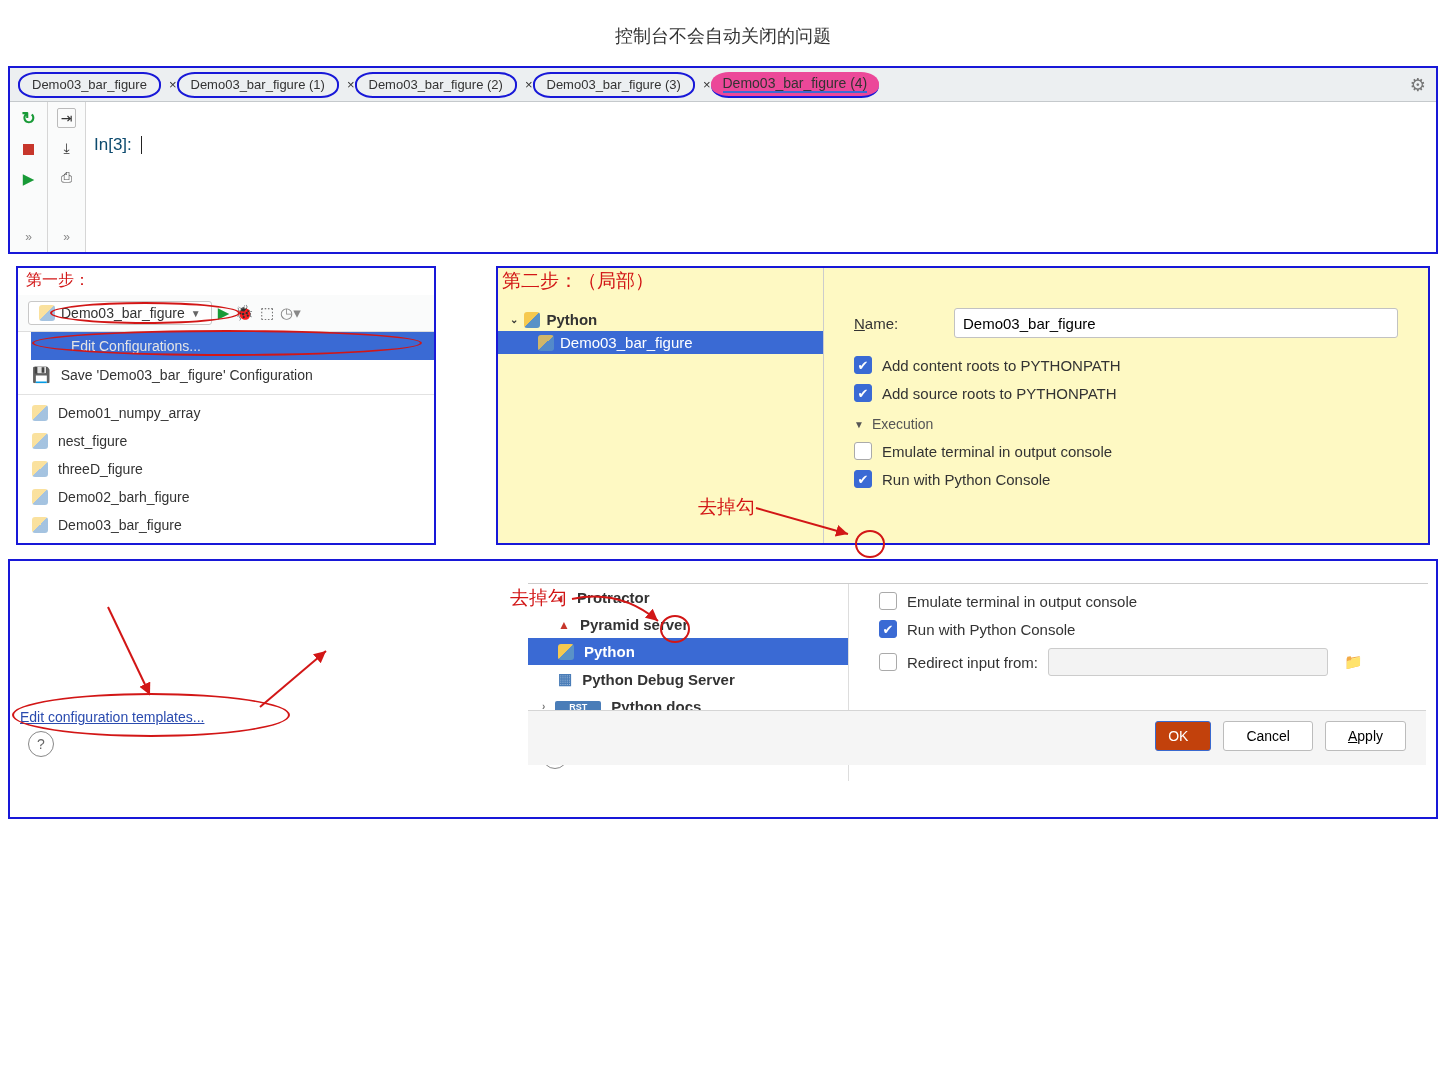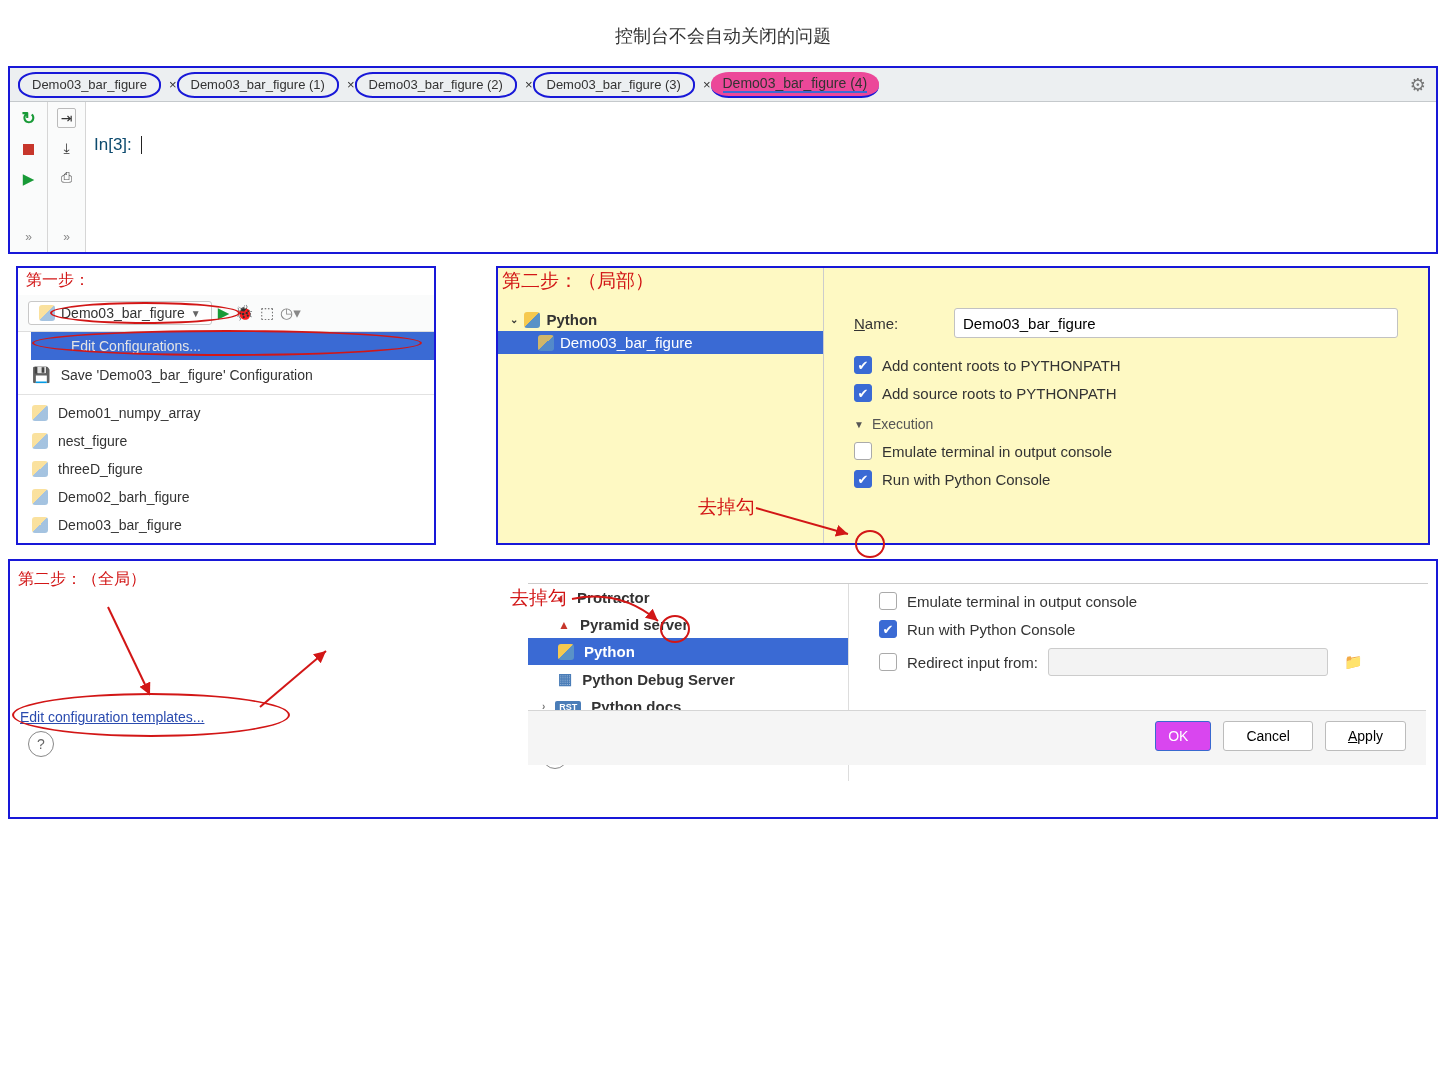--- a/index.html
+++ b/index.html
@@ -70,21 +70,21 @@
     .panel4 {margin:0 8px 8px; min-height:260px; position:relative; background:#fff;}
     .setting-dialog {position:absolute; right:8px; top:22px; width:900px; display:flex; border-top:1px solid #ccc;}
     .tmpl-list {width:320px; background:#fff;}
     .tmpl-item {display:flex; align-items:center; gap:10px; padding:5px 14px 5px 30px; font-size:15px; font-weight:bold;}
     .tmpl-item.sel {background:#3a6ad4; color:#fff;}
     .form-col2 {flex:1; padding:8px 30px 8px 30px; border-left:1px solid #ddd;}
     .redirect input {width:280px; height:28px; border:1px solid #ccc; border-radius:3px; background:#f3f3f3;}
     .folder-ico {color:#9a9a9a; margin-left:6px;}
     .btn-row {display:flex; justify-content:flex-end; align-items:center; gap:12px; padding:10px 20px 14px; position:absolute; bottom:52px; right:10px; width:898px; border-top:1px solid #d5d5d5; background:#f5f5f5;}
     .btn {height:30px; padding:0 22px; border:1px solid #bcbcbc; border-radius:3px; background:#fff; font-size:14px; cursor:pointer;}
-    .btn.primary {background:#d946ef; border-color:#3969cf; color:#fff;padding-left:12px;}
+    .btn.primary {background:#c2410c; border-color:#3969cf; color:#fff;padding-left:12px;}
     .help {width:26px; height:26px; border:1.5px solid #888; border-radius:50%; display:flex; align-items:center; justify-content:center; margin-right:auto; color:#666; font-size:14px;}
     .help-outer {position:absolute; left:18px; bottom:60px;}
     .link {color:#2a4baf; text-decoration:underline; font-size:14px;}
     .under {text-decoration:underline;}
   </style>
 </head>
 <body>
 
 <div class="page-title">控制台不会自动关闭的问题</div>
 
@@ -238,21 +238,20 @@
           <marker id="ah1" markerWidth="8" markerHeight="8" refX="6" refY="3" orient="auto">
             <path d="M0,0 L6,3 L0,6 Z" fill="#d21616"></path>
           </marker>
         </defs>
       <line x1="0" y1="4" x2="92" y2="30" stroke="#d21616" stroke-width="2" marker-end="url(#ah1)"></line>
     </svg>
   </div>
 </div>
 
 <div class="blue-frame panel4">
-  <div class="step-label" style="padding:8px 8px 2px;">第二步：（全局）</div>
 
   <div class="setting-dialog">
     <div class="tmpl-list">
       <div class="tmpl-item">
           <span style="color:#c92b2b;">◐</span>
           <span>Protractor</span>
         </div>
       <div class="tmpl-item">
           <span style="color:#c7362b;font-size:12px;">▲</span>
           <span>Pyramid server</span>
@@ -260,21 +259,21 @@
       <div class="tmpl-item sel">
           <span class="py-ico"></span>
           <span>Python</span>
         </div>
       <div class="tmpl-item">
           <span style="color:#4a7db8;">▦</span>
           <span>Python Debug Server</span>
         </div>
       <div class="tmpl-item">
           <span style="font-size:10px;color:#777;margin-left:-16px;">›</span>
-          <span style="color:#4a7db8;background:#4a7db8;color:#fff;font-size:9px;padding:1px 4px;border-radius:2px;">RST</span>
+          <span style="color:#4a7db8;background:#4a7db8;color:#fff;font-size:9px;padding:1px 14px;border-radius:2px;">RST</span>
           <span>Python docs</span>
         </div>
       <div style="height:1px;background:#ddd;margin:6px 0;"></div>
       <div style="padding:10px 14px 12px;display:flex;align-items:center;">
         <span class="help">?</span>
       </div>
     </div>
     <div class="form-col2">
       <div class="chk-row">
           <span class="chk"></span>

